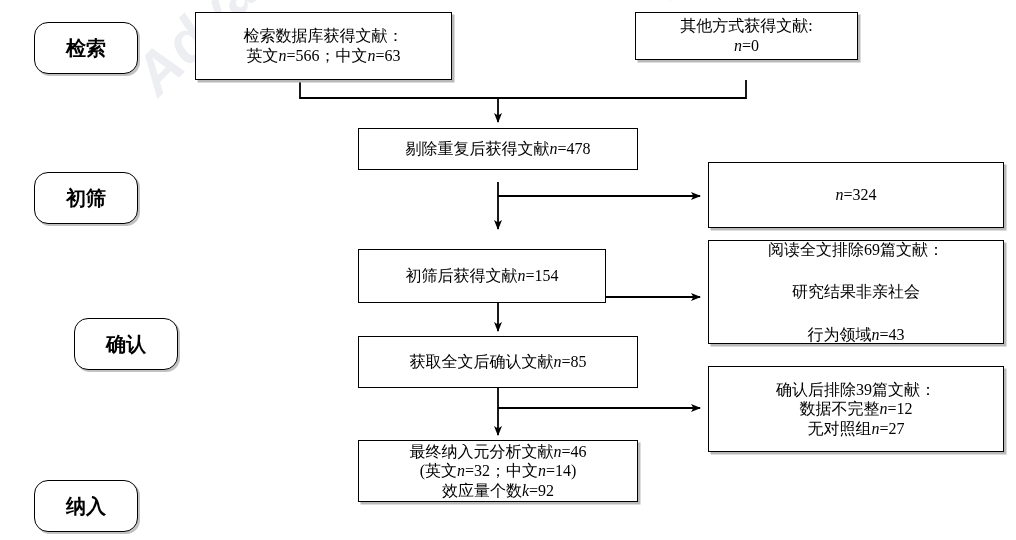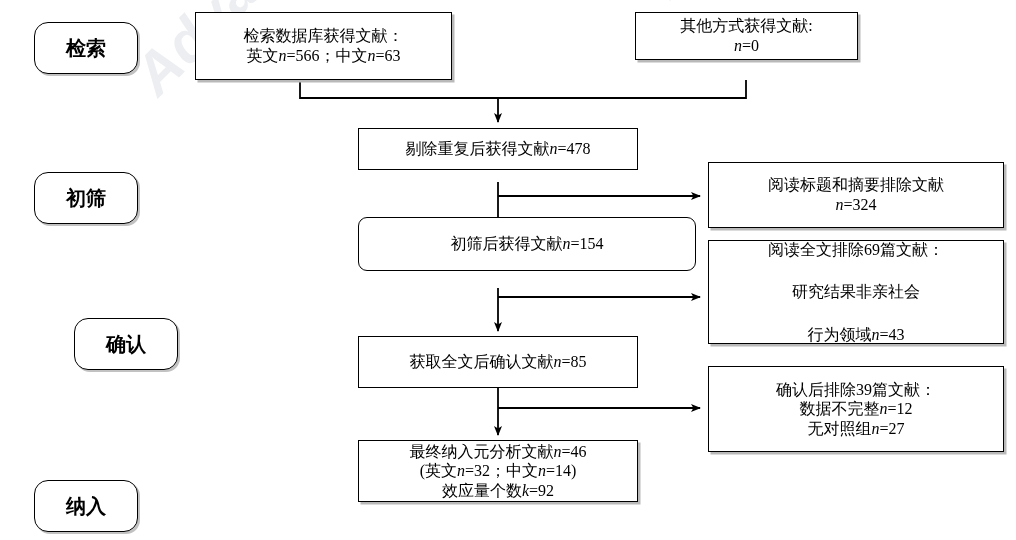--- a/index.html
+++ b/index.html
@@ -127,36 +127,35 @@
 
   <div class="node shadow" style="left:635px; top:12px; width:223px; height:48px;">
     <span class="ln">其他方式获得文献:</span>
     <span class="ln"><i>n</i><span>=0</span></span>
   </div>
 
   <div class="node" style="left:358px; top:128px; width:280px; height:42px;">
     <span class="ln"><span>剔除重复后获得文献</span><i>n</i><span>=478</span></span>
   </div>
 
-  <div class="node" style="left:358px; top:217px; width:338px; height:54px;border-radius:9px;">
+  <div class="node" style="left:358px; top:249px; width:248px; height:54px;">
     <span class="ln"><span>初筛后获得文献</span><i>n</i><span>=154</span></span>
   </div>
 
   <div class="node" style="left:358px; top:336px; width:280px; height:52px;">
     <span class="ln"><span>获取全文后确认文献</span><i>n</i><span>=85</span></span>
   </div>
 
   <div class="node shadow" style="left:358px; top:440px; width:280px; height:62px;">
     <span class="ln"><span>最终纳入元分析文献</span><i>n</i><span>=46</span></span>
     <span class="ln"><span>(英文</span><i>n</i><span>=32；中文</span><i>n</i><span>=14)</span></span>
     <span class="ln"><span>效应量个数</span><i>k</i><span>=92</span></span>
   </div>
 
   <div class="node shadow" style="left:708px; top:162px; width:296px; height:66px;">
-    <span class="ln">阅读标题和摘要排除文献</span>
     <span class="ln"><i>n</i><span>=324</span></span>
   </div>
 
   <div class="node shadow" style="left:708px; top:240px; width:296px; height:104px;gap:23px;">
     <span class="ln">阅读全文排除69篇文献：</span>
     <span class="ln">研究结果非亲社会</span>
     <span class="ln"><span>行为领域</span><i>n</i><span>=43</span></span>
   </div>
 
   <div class="node shadow" style="left:708px; top:366px; width:296px; height:86px;">

